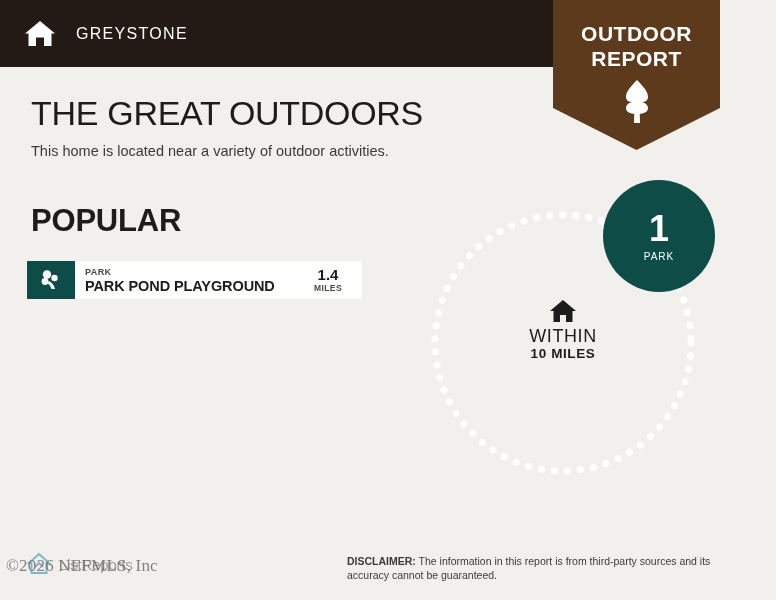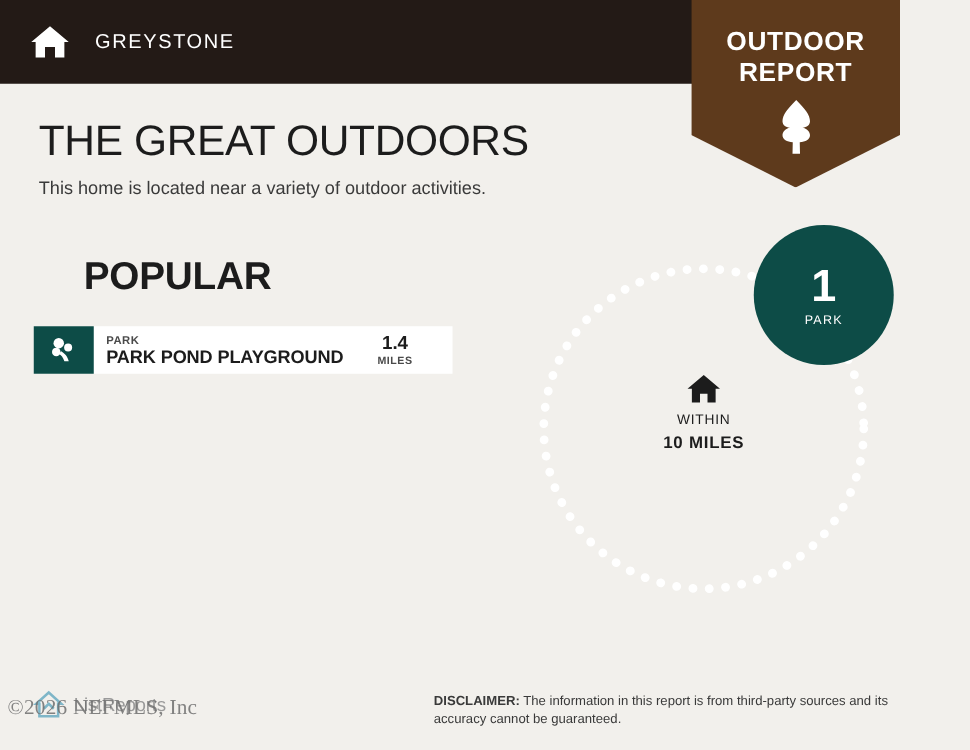--- a/index.html
+++ b/index.html
@@ -102,21 +102,20 @@
     font-weight: 400;
   }
   .section-title {
     position: absolute;
     left: 31px;
     top: 203px;
     font-size: 31px;
     font-weight: 700;
     color: #1c1c1c;
     letter-spacing: -0.2px;
-    margin-left: 36px;
   }
 
   
   .poi-row {
     position: absolute;
     left: 27px;
     top: 261px;
     width: 335px;
     height: 38px;
     background: #ffffff;
@@ -152,21 +151,21 @@
     color: #1c1c1c;
     letter-spacing: -0.1px;
     line-height: 16px;
   }
   .poi-dist {
     flex: 0 0 56px;
     display: flex;
     flex-direction: column;
     align-items: center;
     justify-content: center;
-    padding-right: 18px;
+    padding-right: 6px;
   }
   .poi-dist-num {
     font-size: 15px;
     font-weight: 700;
     color: #1c1c1c;
     line-height: 16px;
   }
   .poi-dist-unit {
     font-size: 8.5px;
     font-weight: 700;
@@ -223,21 +222,21 @@
     width: 290px;
     text-align: center;
   }
   .center-home-icon {
     display: block;
     margin: 0 auto 4px auto;
     width: 28px;
     height: 26px;
   }
   .center-within {
-    font-size: 11px;
+    font-size: 18px;
     color: #1c1c1c;
     letter-spacing: 0.6px;
     line-height: 17px;
   }
   .center-miles {
     font-size: 13.5px;
     color: #1c1c1c;
     font-weight: 700;
     letter-spacing: 0.6px;
     line-height: 17px;

